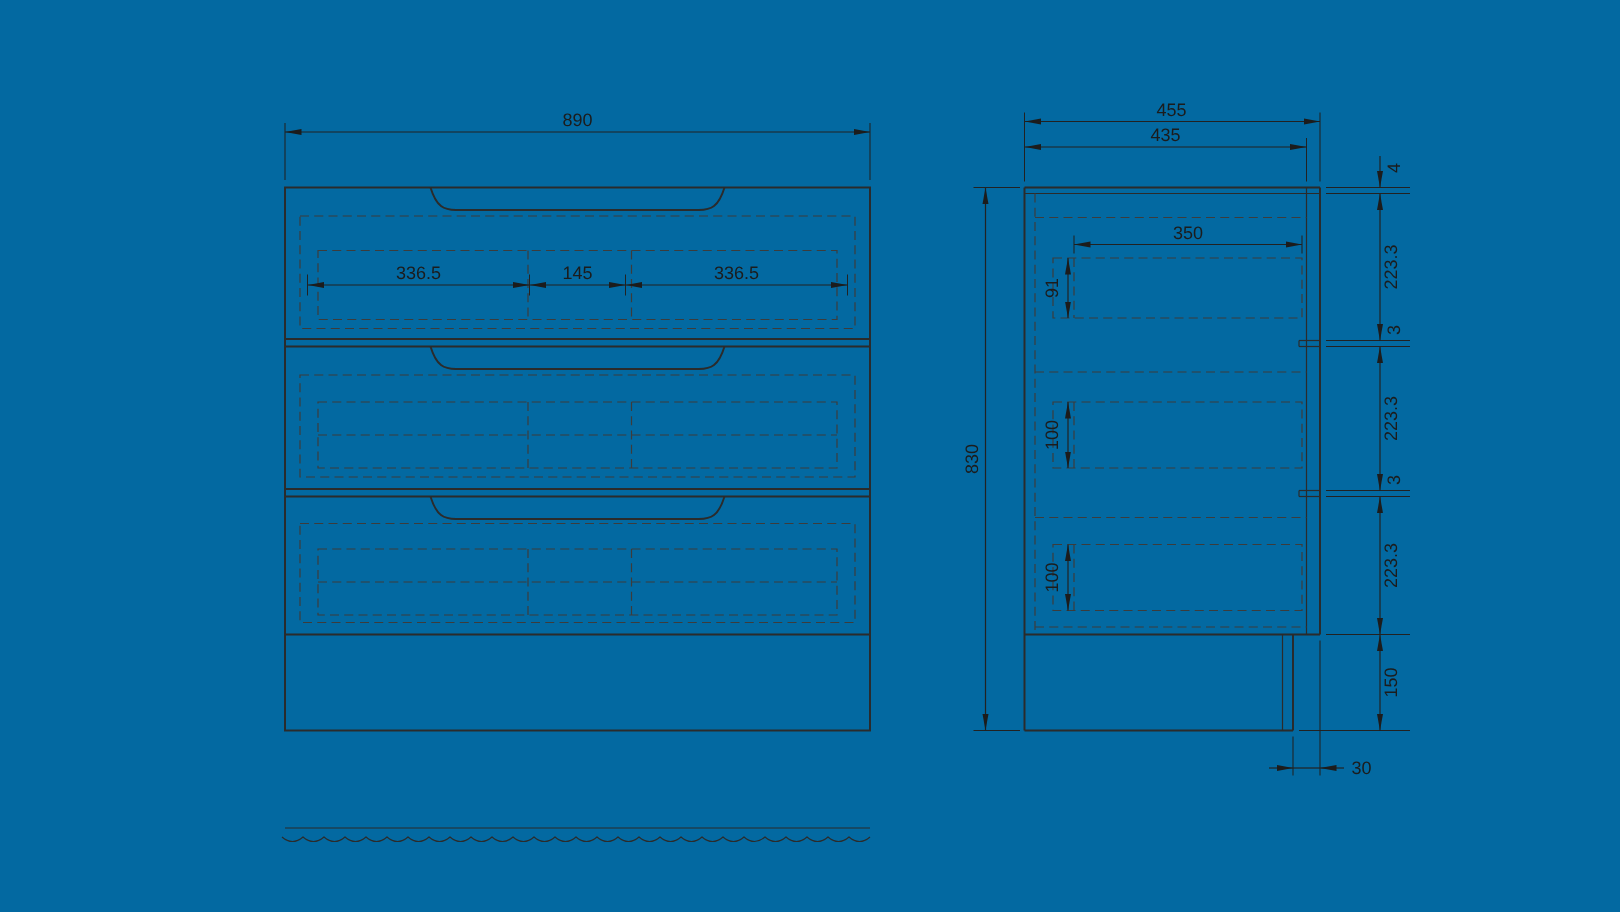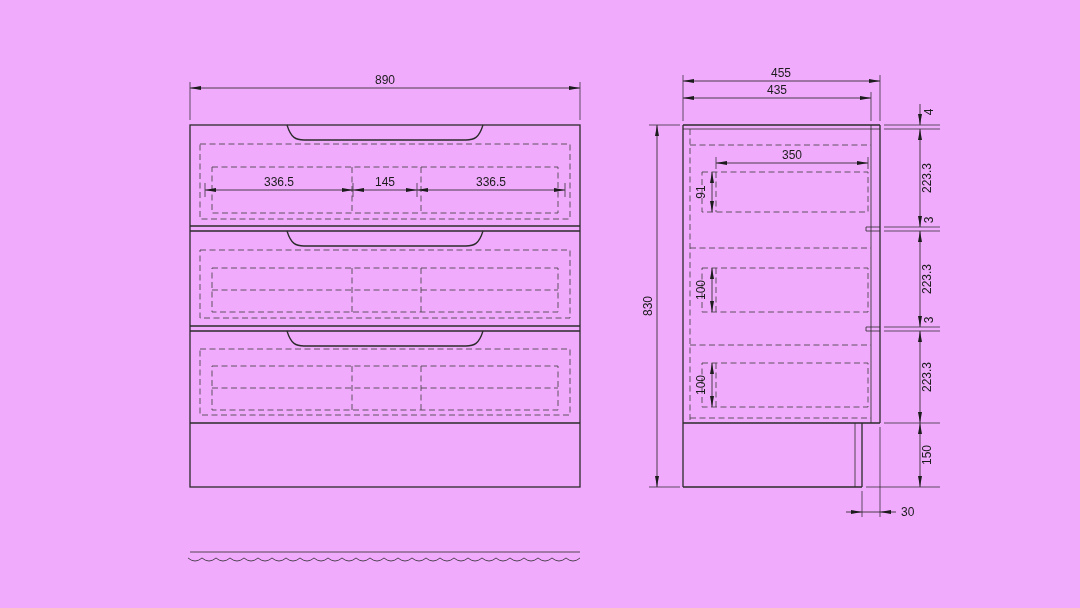--- a/index.html
+++ b/index.html
@@ -1,16 +1,16 @@
 <!DOCTYPE html>
 <html><head>
 <meta charset="utf-8">
 <style>
   html,body{margin:0;padding:0;background:#ffffff;}
-  .page{width:1080px;height:608px;background:#f0abfc;position:relative;overflow:hidden;}
+  .page{width:1080px;height:608px;background:#0369a1;position:relative;overflow:hidden;}
   svg{display:block;}
   .outline{fill:none;stroke:#2b2b2b;stroke-width:1.3;}
   .thin{fill:none;stroke:#2b2b2b;stroke-width:0.8;}
   .dash{fill:none;stroke:#3c3c3c;stroke-width:0.8;stroke-dasharray:6 3.5;}
   .dim{fill:none;stroke:#222222;stroke-width:0.8;}
   .ext{fill:none;stroke:#222222;stroke-width:0.7;}
   .dimtext{font-family:"Liberation Sans",sans-serif;font-size:12px;fill:#1c1c1c;}
 </style>
 </head>
 <body>

